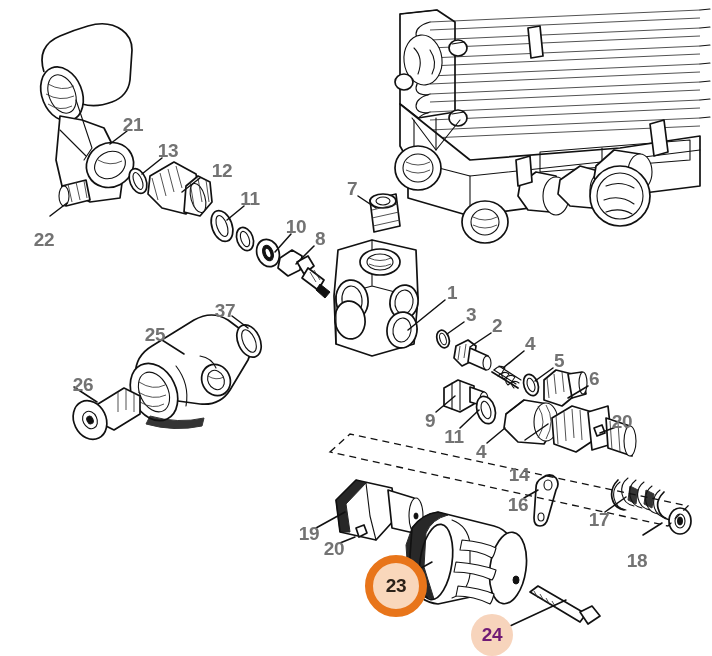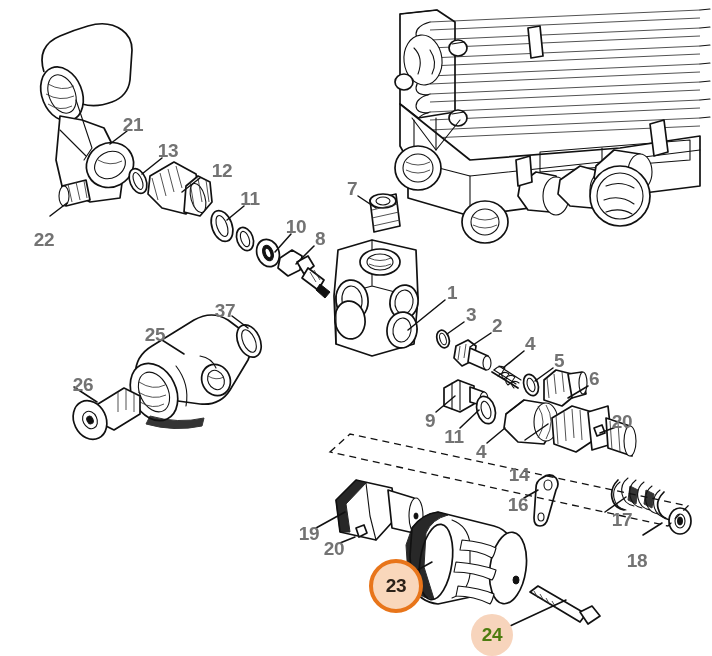--- a/index.html
+++ b/index.html
@@ -6,21 +6,21 @@
   body{width:712px;height:656px;font-family:"Liberation Sans",sans-serif;overflow:hidden;}
   #sheet{position:relative;width:712px;height:656px;background:#ffffff;}
   #art{position:absolute;left:0;top:0;width:712px;height:656px;}
   .lbl{position:absolute;font-family:"Liberation Sans",sans-serif;font-weight:bold;
        font-size:19px;color:#737373;line-height:1;letter-spacing:-0.4px;
        transform:translate(-50%,-50%);white-space:nowrap;user-select:none;}
   .hl{position:absolute;transform:translate(-50%,-50%);border-radius:50%;
       display:flex;align-items:center;justify-content:center;
       font-family:"Liberation Sans",sans-serif;font-weight:bold;font-size:19px;
       color:#2b2118;letter-spacing:-0.4px;}
-  .hl.ring{border:4px solid #15803d;background:#F9D7BB;}
+  .hl.ring{border:8px solid #15803d;background:#F9D7BB;}
   .hl.solid{background:#F7D4BC;}
 </style>
 </head>
 <body>
 
 <div id="sheet">
 
   <svg id="art" viewBox="0 0 712 656">
     <defs>
       <style>
@@ -407,27 +407,27 @@
       <div class="lbl" style="left: 320px; top: 238px;">8</div>
       <div class="lbl" style="left: 430px; top: 420px;">9</div>
       <div class="lbl" style="left: 296px; top: 226px;">10</div>
       <div class="lbl" style="left: 250px; top: 198px;">11</div>
       <div class="lbl" style="left: 454px; top: 436px;">11</div>
       <div class="lbl" style="left: 206px; top: 170px; margin-left: 16px;">12</div>
       <div class="lbl" style="left: 168px; top: 150px;">13</div>
       <div class="lbl" style="left: 519px; top: 447px; margin-top: 27px;">14</div>
       <div class="lbl" style="left: 481px; top: 451px;">4</div>
       <div class="lbl" style="left: 518px; top: 504px;">16</div>
-      <div class="lbl" style="left: 622px; top: 519px;">17</div>
+      <div class="lbl" style="left: 599px; top: 519px;">17</div>
       <div class="lbl" style="left: 637px; top: 560px;">18</div>
       <div class="lbl" style="left: 309px; top: 533px;">19</div>
       <div class="lbl" style="left: 622px; top: 421px;">20</div>
       <div class="lbl" style="left: 334px; top: 548px;">20</div>
       <div class="lbl" style="left: 133px; top: 124px;">21</div>
       <div class="lbl" style="left: 44px; top: 239px;">22</div>
       <div class="lbl" style="left: 155px; top: 334px;">25</div>
       <div class="lbl" style="left: 67px; top: 384px; margin-left: 16px;">26</div>
       <div class="lbl" style="left: 225px; top: 310px;">37</div>
       <div class="hl ring" style="left: 396px; top: 586px; width: 46px; height: 46px; border-color: rgb(232, 117, 26); background: rgb(249, 215, 187); color: rgb(43, 33, 24);">23</div>
-      <div class="hl solid" style="left: 492px; top: 635px; width: 42px; height: 42px; background: rgb(247, 212, 188); color: #4d7c0f;">24</div>
+      <div class="hl solid" style="left: 492px; top: 635px; width: 42px; height: 42px; background: rgb(247, 212, 188); color: #701a75;">24</div>
     </div>
 
 </div>
 
 </body></html>

